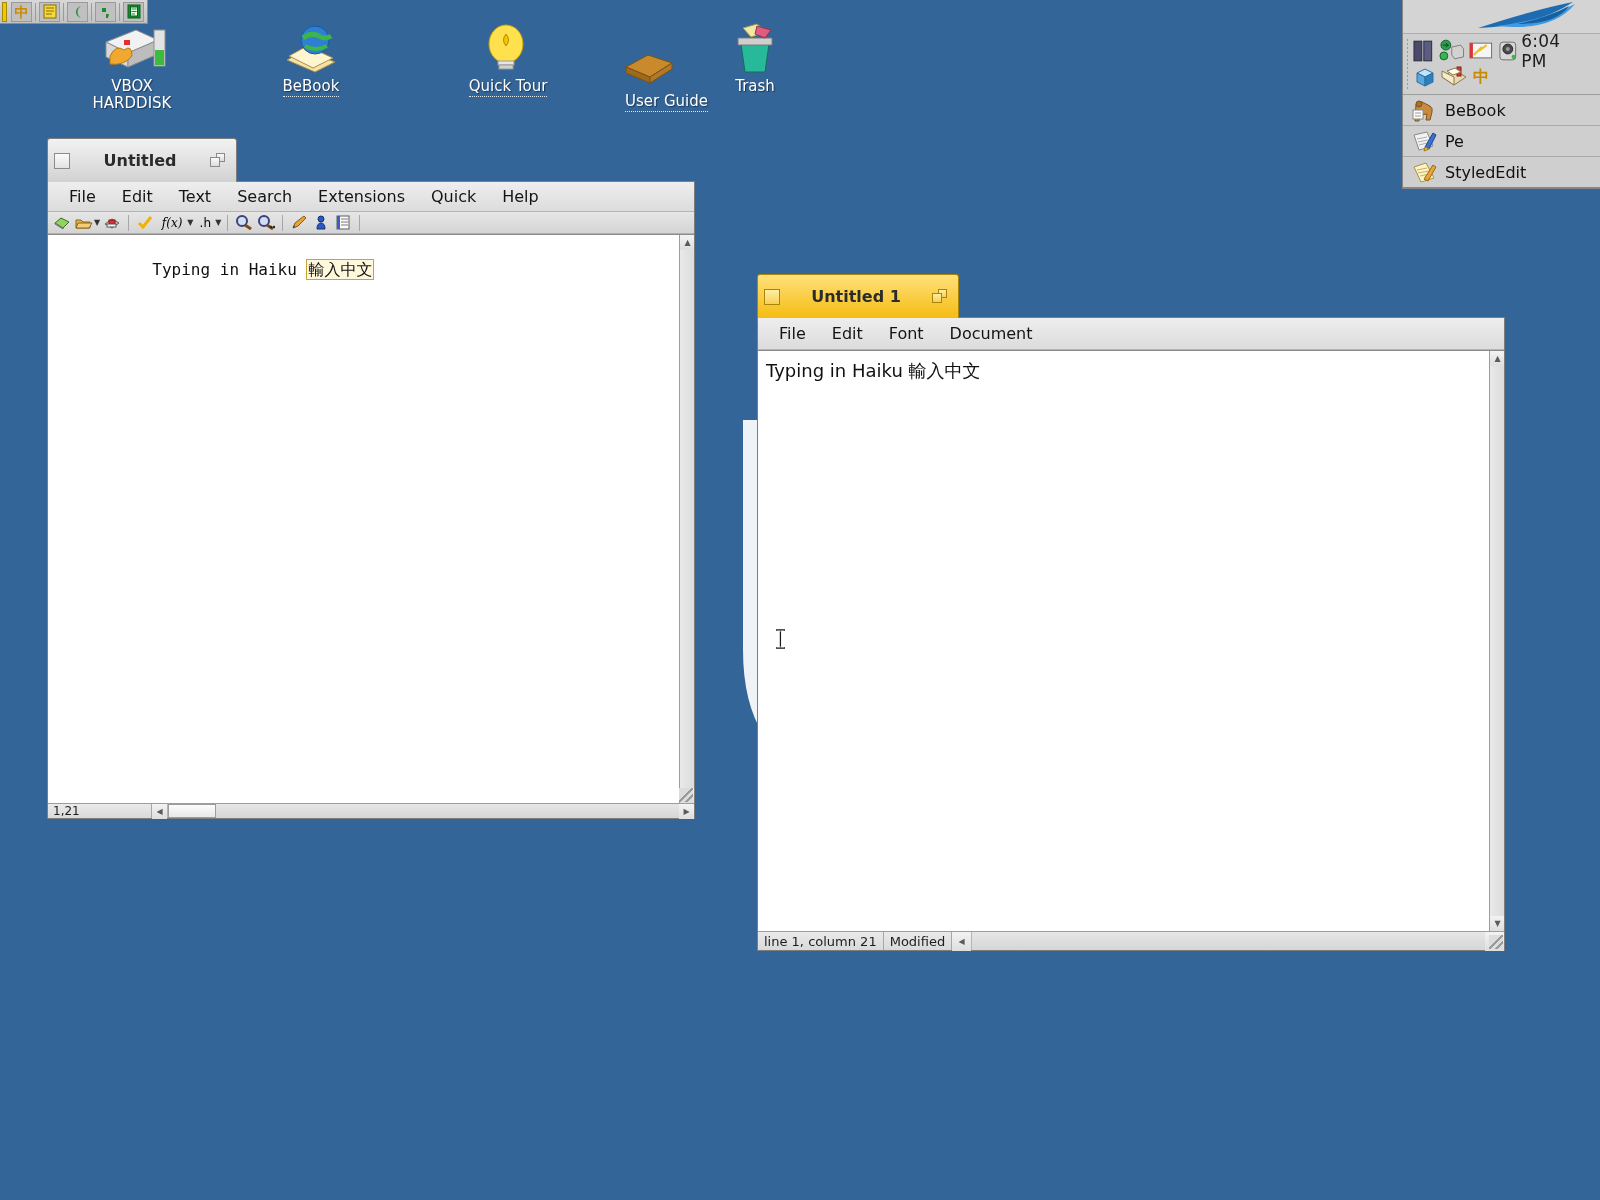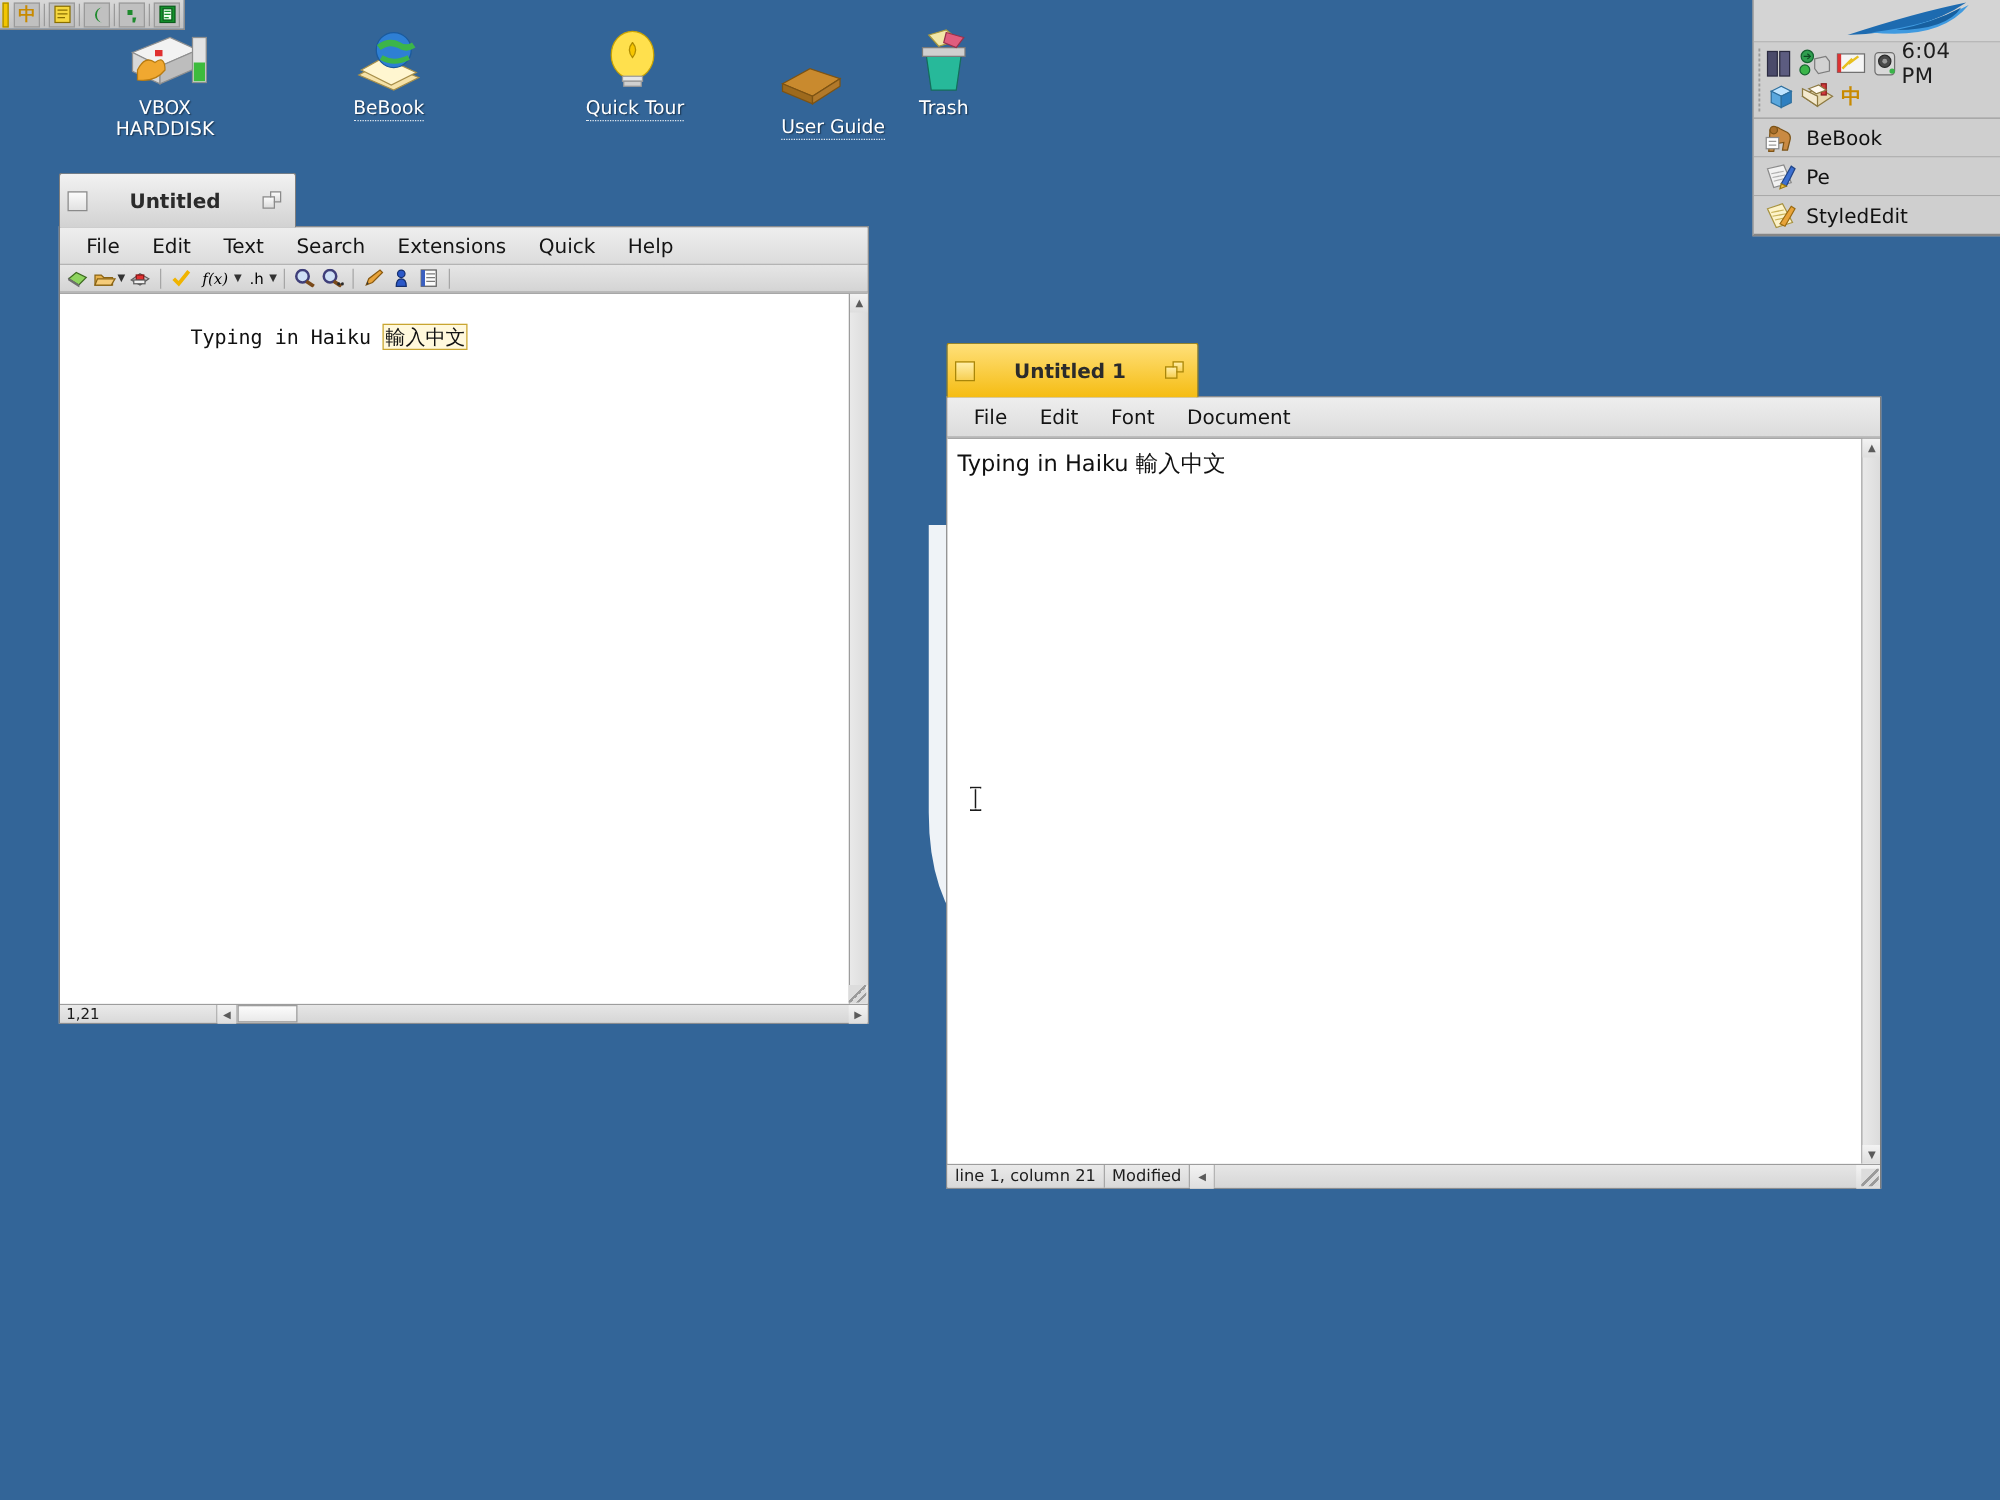--- a/index.html
+++ b/index.html
@@ -550,21 +550,21 @@
           <span>Typing in Haiku </span><span class="ime-composing">輸入中文</span>
         </div>
         <div class="vscroll">
           <div class="sbtn">▲</div>
           <div class="sbtn" style="position:absolute;bottom:0;">▼</div>
         </div>
       </div>
 
       <div class="hscroll">
         <div class="cellwrap" style="display:flex;align-items:center;height:100%;">
-          <div style="width:126px;height:100%;display:flex;align-items:center;padding-left:5px;background:linear-gradient(#eaeaea,#d9d9d9);border-right:1px solid #a7a7a7;font-size:12px;color:#1c1c1c;">1,21</div>
+          <div style="width:104px;height:100%;display:flex;align-items:center;padding-left:5px;background:linear-gradient(#eaeaea,#d9d9d9);border-right:1px solid #a7a7a7;font-size:12px;color:#1c1c1c;">1,21</div>
         </div>
         <div class="sbtn">◀</div>
         <div style="flex:1;height:100%;background:linear-gradient(#e6e6e6,#d6d6d6);border-left:1px solid #b4b4b4;">
           <div style="width:48px;height:100%;background:linear-gradient(#fcfcfc,#e9e9e9);border:1px solid #9d9d9d;"></div>
         </div>
         <div class="sbtn">▶</div>
       </div>
 
       <div class="resize-corner" style="bottom:16px;"></div>
     </div>

